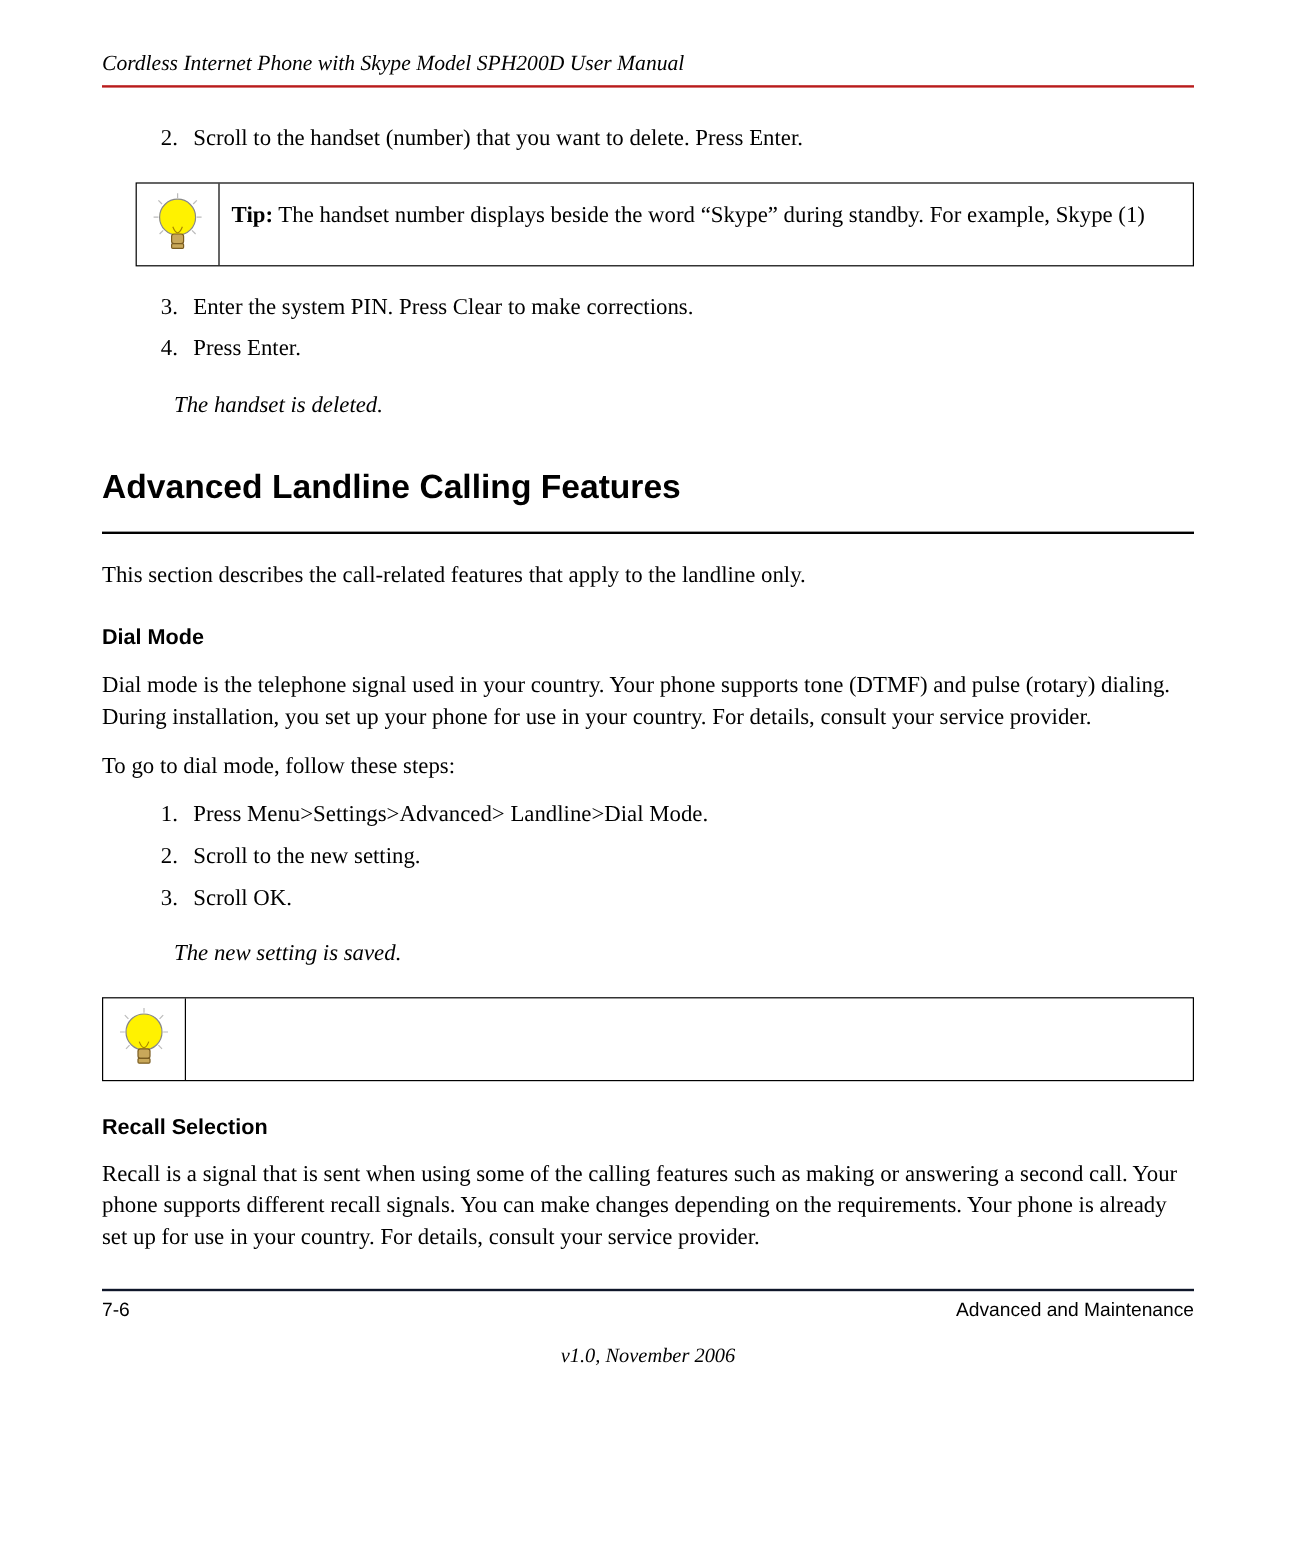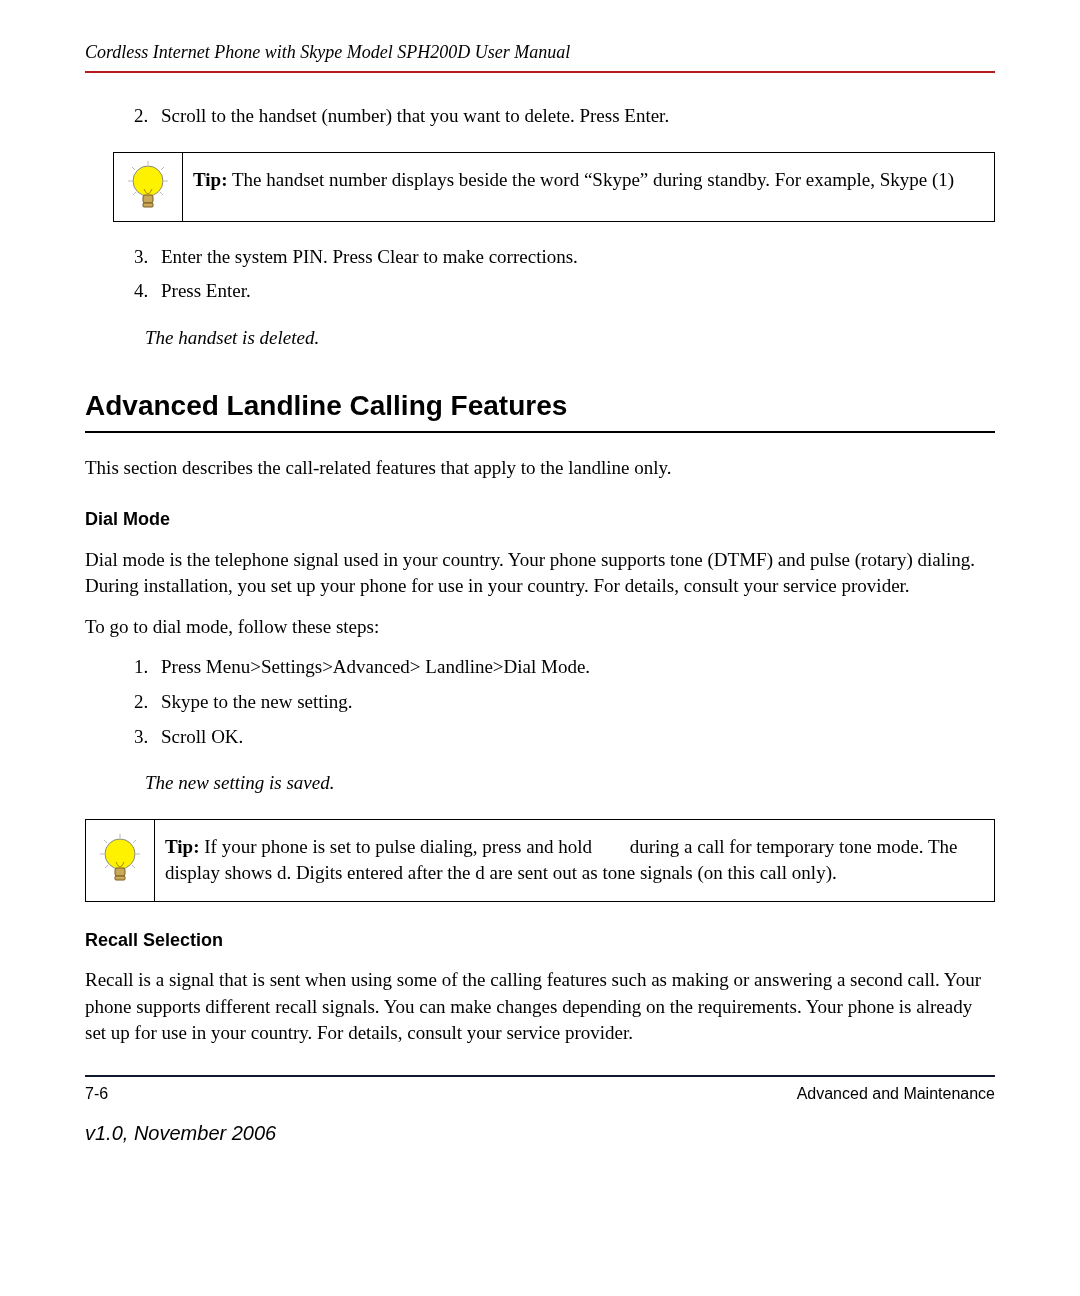--- a/index.html
+++ b/index.html
@@ -47,51 +47,53 @@
     padding: 6px;
     display: flex;
     align-items: center;
     justify-content: center;
     width: 56px;
     flex-shrink: 0;
   }
   .tiptext {
     padding: 14px 14px 14px 10px;
     font-size: 19px;
+    text-align: center;
   }
   .tiptext b { font-weight: bold; }
   h1 {
     font-family: Arial, Helvetica, sans-serif;
     font-weight: bold;
     font-size: 28px;
     margin: 34px 0 22px 0;
     border-bottom: 2px solid #000;
-    padding-bottom: 6px;
+    padding-bottom: 18px;
   }
   h2 {
     font-family: Arial, Helvetica, sans-serif;
     font-weight: bold;
     font-size: 18px;
     margin: 26px 0 10px 0;
   }
   p { margin: 14px 0; }
   .footer-line {
     border-top: 2px solid #0f172a;
     margin-top: 28px;
     padding-top: 6px;
     display: flex;
     justify-content: space-between;
     font-family: Arial, Helvetica, sans-serif;
     font-size: 16px;
   }
   .version {
+    text-align: center;
     font-style: italic;
-    font-size: 20px;
+    font-size: 17px;
     margin-top: 14px;
-    font-family: Liberation Sans, sans-serif;
+    font-family: Liberation Serif, serif;
   }
   svg.bulb { width: 48px; height: 56px; }
 </style>
 </head>
 <body>
 
 <div class="header">Cordless Internet Phone with Skype Model SPH200D User Manual</div>
 
 <ol class="steps" start="2">
   <li>Scroll to the handset (number) that you want to delete. Press Enter.</li>
@@ -130,21 +132,21 @@
 <h1>Advanced Landline Calling Features</h1>
 
 <p>This section describes the call-related features that apply to the landline only.</p>
 
 <h2>Dial Mode</h2>
 <p>Dial mode is the telephone signal used in your country. Your phone supports tone (DTMF) and pulse (rotary) dialing. During installation, you set up your phone for use in your country. For details, consult your service provider.</p>
 <p>To go to dial mode, follow these steps:</p>
 
 <ol class="steps" start="1">
   <li>Press Menu&gt;Settings&gt;Advanced&gt; Landline&gt;Dial Mode.</li>
-  <li>Skype to the new setting.</li>
+  <li>Scroll to the new setting.</li>
   <li>Scroll OK.</li>
 </ol>
 <div class="indent">The new setting is saved.</div>
 
 <div class="tipbox full">
   <div class="tipicon">
     <svg class="bulb" viewBox="0 0 48 56">
       <circle cx="24" cy="22" r="15" fill="#fff200" stroke="#888" stroke-width="1"></circle>
       <g stroke="#bbb" stroke-width="1">
         <line x1="24" y1="2" x2="24" y2="6"></line>
@@ -153,26 +155,20 @@
           <line x1="4" y1="22" x2="8" y2="22"></line>
         <line x1="44" y1="22" x2="40" y2="22"></line>
           <line x1="9" y1="36" x2="12" y2="33"></line>
         <line x1="39" y1="36" x2="36" y2="33"></line>
       </g>
       <rect x="19" y="36" width="10" height="8" rx="2" fill="#c9a85a" stroke="#7a5c20"></rect>
       <rect x="19" y="44" width="10" height="4" rx="1" fill="#c9a85a" stroke="#7a5c20"></rect>
       <path d="M20 30 Q24 40 28 30" fill="none" stroke="#aa8800"></path>
     </svg>
   </div>
-  <div class="tiptext">
-    <b>Tip:</b>
-    <span>If your phone is set to pulse dialing, press and hold </span>
-    <span style="display:inline-block;width:28px;"></span>
-    <span> during a call for temporary tone mode. The display shows d. Digits entered after the d are sent out as tone signals (on this call only).</span>
-  </div>
 </div>
 
 <h2>Recall Selection</h2>
 <p>Recall is a signal that is sent when using some of the calling features such as making or answering a second call. Your phone supports different recall signals. You can make changes depending on the requirements. Your phone is already set up for use in your country. For details, consult your service provider.</p>
 
 <div class="footer-line">
   <span>7-6</span>
   <span>Advanced and Maintenance</span>
 </div>
 <div class="version">v1.0, November 2006</div>

